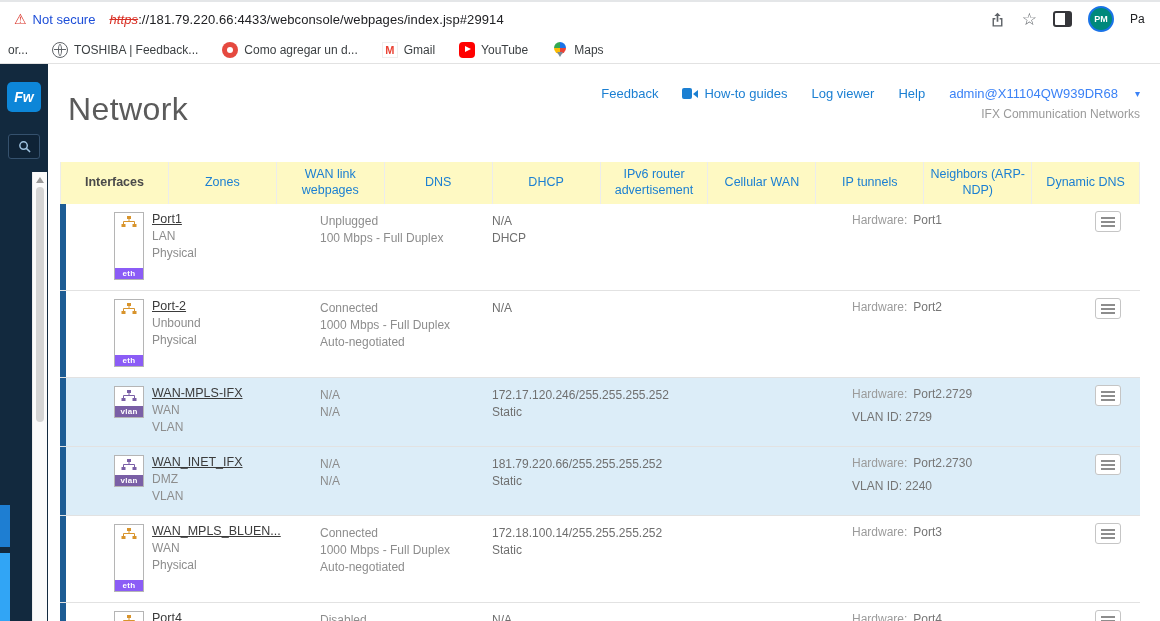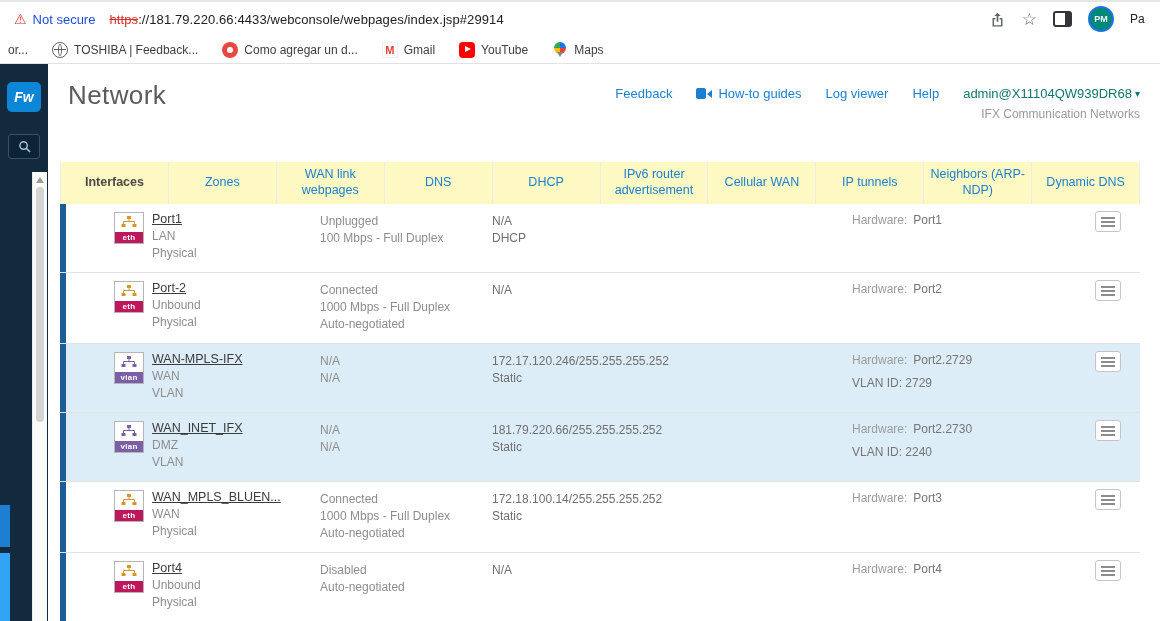--- a/index.html
+++ b/index.html
@@ -5,21 +5,21 @@
   html,body{margin:0;padding:0;}
   body{font-family:"Liberation Sans",sans-serif;background:#fff;}
   .viewport{position:relative;width:1160px;height:621px;overflow:hidden;background:#fff;}
   .clickable{cursor:pointer;}
 
   
   .url-row{height:34px;border-top:2px solid #e4e6e8;background:#fff;display:flex;align-items:center;padding:0 14px;font-size:13px;}
   .warn{color:#d93025;font-size:14px;margin-right:6px;}
   .sec{color:#1d4ed8;margin-right:14px;cursor:pointer;}
   .url{color:#202124;letter-spacing:.1px;cursor:text;white-space:nowrap;overflow:hidden;}
-  .struck{color:#d93025;text-decoration:line-through;}
+  .struck{color:#d93025;text-decoration:line-through;font-style:italic;}
   .chrome-actions{margin-left:auto;display:flex;align-items:center;gap:16px;}
   .star{font-size:17px;color:#5f6368;line-height:1;}
   .panel-ic{width:15px;height:12px;border:2px solid #35363a;border-radius:3px;position:relative;}
   .panel-ic::before{content:"";position:absolute;right:0;top:0;bottom:0;width:5px;background:#35363a;}
   .avatar{width:22px;height:22px;border-radius:50%;background:#00897b;color:#fff;font-size:9px;font-weight:bold;display:flex;align-items:center;justify-content:center;border:2px solid #1a73e8;box-sizing:content-box;}
   .profile-label{font-size:12px;color:#202124;width:16px;overflow:hidden;white-space:nowrap;}
 
   .bookmarks-row{height:27px;background:#fff;border-bottom:1px solid #e2e2e2;display:flex;align-items:center;padding:0 8px;font-size:12px;color:#3c4043;gap:24px;overflow:hidden;}
   .bookmark{display:flex;align-items:center;gap:6px;white-space:nowrap;cursor:pointer;}
   .fav{width:16px;height:16px;display:inline-block;position:relative;flex:none;}
@@ -41,49 +41,49 @@
   .search-box{position:absolute;top:70px;left:8px;width:30px;height:23px;border:1px solid #35516d;border-radius:3px;display:flex;align-items:center;justify-content:center;cursor:pointer;background:#0f2336;}
   .accent-a{position:absolute;left:0;top:441px;width:10px;height:42px;background:#1e7ed2;}
   .accent-b{position:absolute;left:0;top:489px;width:10px;height:68px;background:#31a5f5;}
 
   .nav-scroll{position:absolute;left:32px;top:172px;width:14px;height:449px;background:#fafafa;border-left:1px solid #ececec;}
   .scroll-arrow{margin:5px auto 4px;width:0;height:0;border-left:4px solid transparent;border-right:4px solid transparent;border-bottom:6px solid #9a9a9a;}
   .scroll-thumb{margin:0 auto;width:8px;height:235px;background:#d4d4d4;border-radius:4px;cursor:pointer;}
 
   
   .main{position:absolute;left:48px;top:64px;width:1112px;height:557px;background:#fff;overflow:hidden;}
-  .page-title{position:absolute;left:20px;top:16px;font-size:26px;color:#5b5b5b;letter-spacing:.4px;}
+  .page-title{position:absolute;left:20px;top:27px;font-size:32px;color:#5b5b5b;letter-spacing:.4px;}
   .header-links{position:absolute;top:22px;right:20px;display:flex;align-items:center;gap:24px;font-size:13px;color:#1b7fd2;}
   .links-host{display:flex;align-items:center;gap:24px;}
   .hlink{color:#1b7fd2;text-decoration:none;display:flex;align-items:center;cursor:pointer;}
   .hicon.video{position:relative;width:16px;height:11px;display:inline-block;margin-right:6px;}
   .hicon.video::before{content:"";position:absolute;left:0;top:0;width:10px;height:11px;border-radius:2px;background:#1b7fd2;}
   .hicon.video::after{content:"";position:absolute;right:0;top:1.5px;border-top:4px solid transparent;border-bottom:4px solid transparent;border-right:5px solid #1b7fd2;}
-  .account{display:flex;align-items:center;gap:3px;color:#0f766e;cursor:pointer;}
+  .account{display:flex;align-items:center;gap:17px;color:#3b82f6;cursor:pointer;}
   .caret{font-size:10px;}
   .org{position:absolute;top:43px;right:20px;font-size:12px;color:#9a9a9a;}
 
   .tabs{position:absolute;left:12px;right:20px;top:98px;height:42px;display:flex;border-bottom:1px solid #e0e0e0;background:#fef9c3;}
   .tab{flex:1;display:flex;align-items:center;justify-content:center;text-align:center;font-size:12.5px;color:#1b7fd2;border-right:1px solid #ececec;padding:0 6px;line-height:1.25;cursor:pointer;position:relative;}
   .tab:first-child{border-left:1px solid #ececec;}
   .tab.active{color:#4a4a4a;font-weight:bold;}
   .tab.active::after{content:"";position:absolute;left:0;right:0;bottom:-1px;height:1px;background:#fff;}
 
   .table{position:absolute;left:12px;right:20px;top:140px;bottom:0;overflow:hidden;}
   .row{display:grid;grid-template-columns:6px 86px 168px 172px 360px 1fr 45px;border-bottom:1px solid #e2e2e2;background:#fff;}
   .row.hl{background:#dcedf8;}
   .bar{background:#1d5c94;}
   .cell{padding:9px 0 10px 0;font-size:12px;}
   .icon-cell{padding-left:48px;padding-top:8px;}
   .iconbox{width:30px;border:1px solid #b5b5b5;background:#fff;box-sizing:border-box;}
   .iconbox .glyph{height:19px;display:flex;align-items:center;justify-content:center;}
   .iconbox svg rect{fill:currentColor;}
   .iconbox svg path{stroke:currentColor;fill:none;stroke-width:1;}
   .iconbox .strip{height:11px;color:#fff;font-size:8px;font-weight:bold;text-align:center;line-height:11px;letter-spacing:.3px;}
-  .iconbox.eth .glyph{color:#d8942c;}  .iconbox.eth .strip{background:#be185d;}
+  .iconbox.eth .glyph{color:#d8942c;}  .iconbox.eth .strip{background:#8b5cf6;margin-top:36px;}
   .iconbox.vlan .glyph{color:#7a5fa6;} .iconbox.vlan .strip{background:#7a5fa6;}
   .name-cell{padding-top:8px;}
   .if-name{color:#3b3b3b;text-decoration:underline;font-size:12.5px;display:inline-block;margin-bottom:2px;cursor:pointer;}
   .if-sub{color:#8d8d8d;line-height:17px;}
   .status-cell .line{color:#8d8d8d;line-height:17px;}
   .ip-cell .line{color:#6f6f6f;line-height:17px;}
   .line:empty{display:none;}
   .hw-label{color:#9b9b9b;}
   .hw-value{color:#757575;margin-left:6px;}
   .vlan-line{color:#757575;margin-top:9px;}

